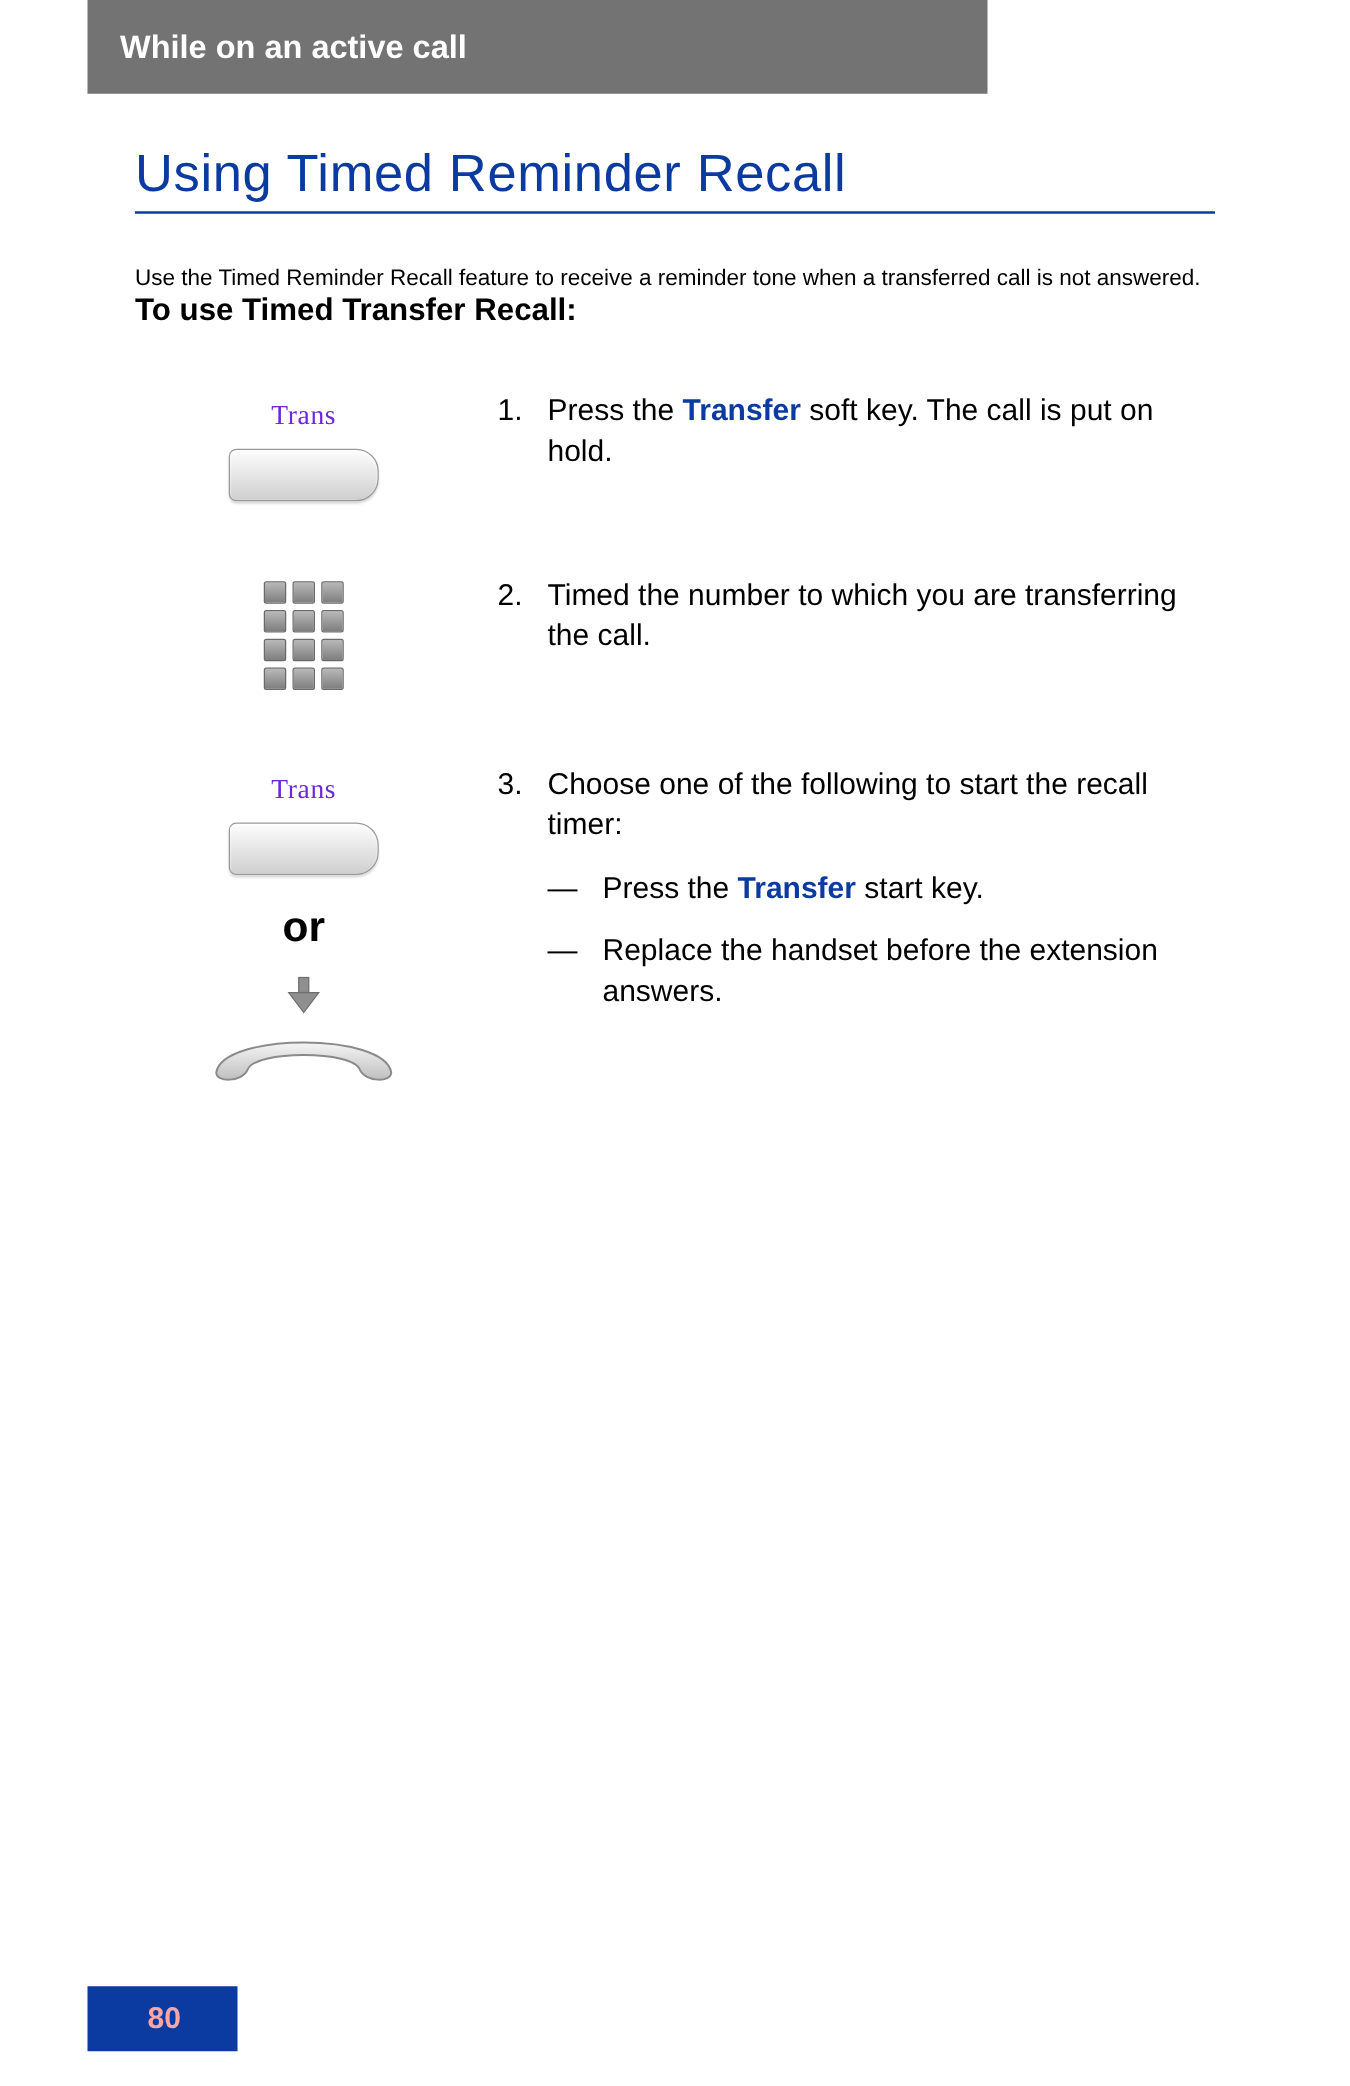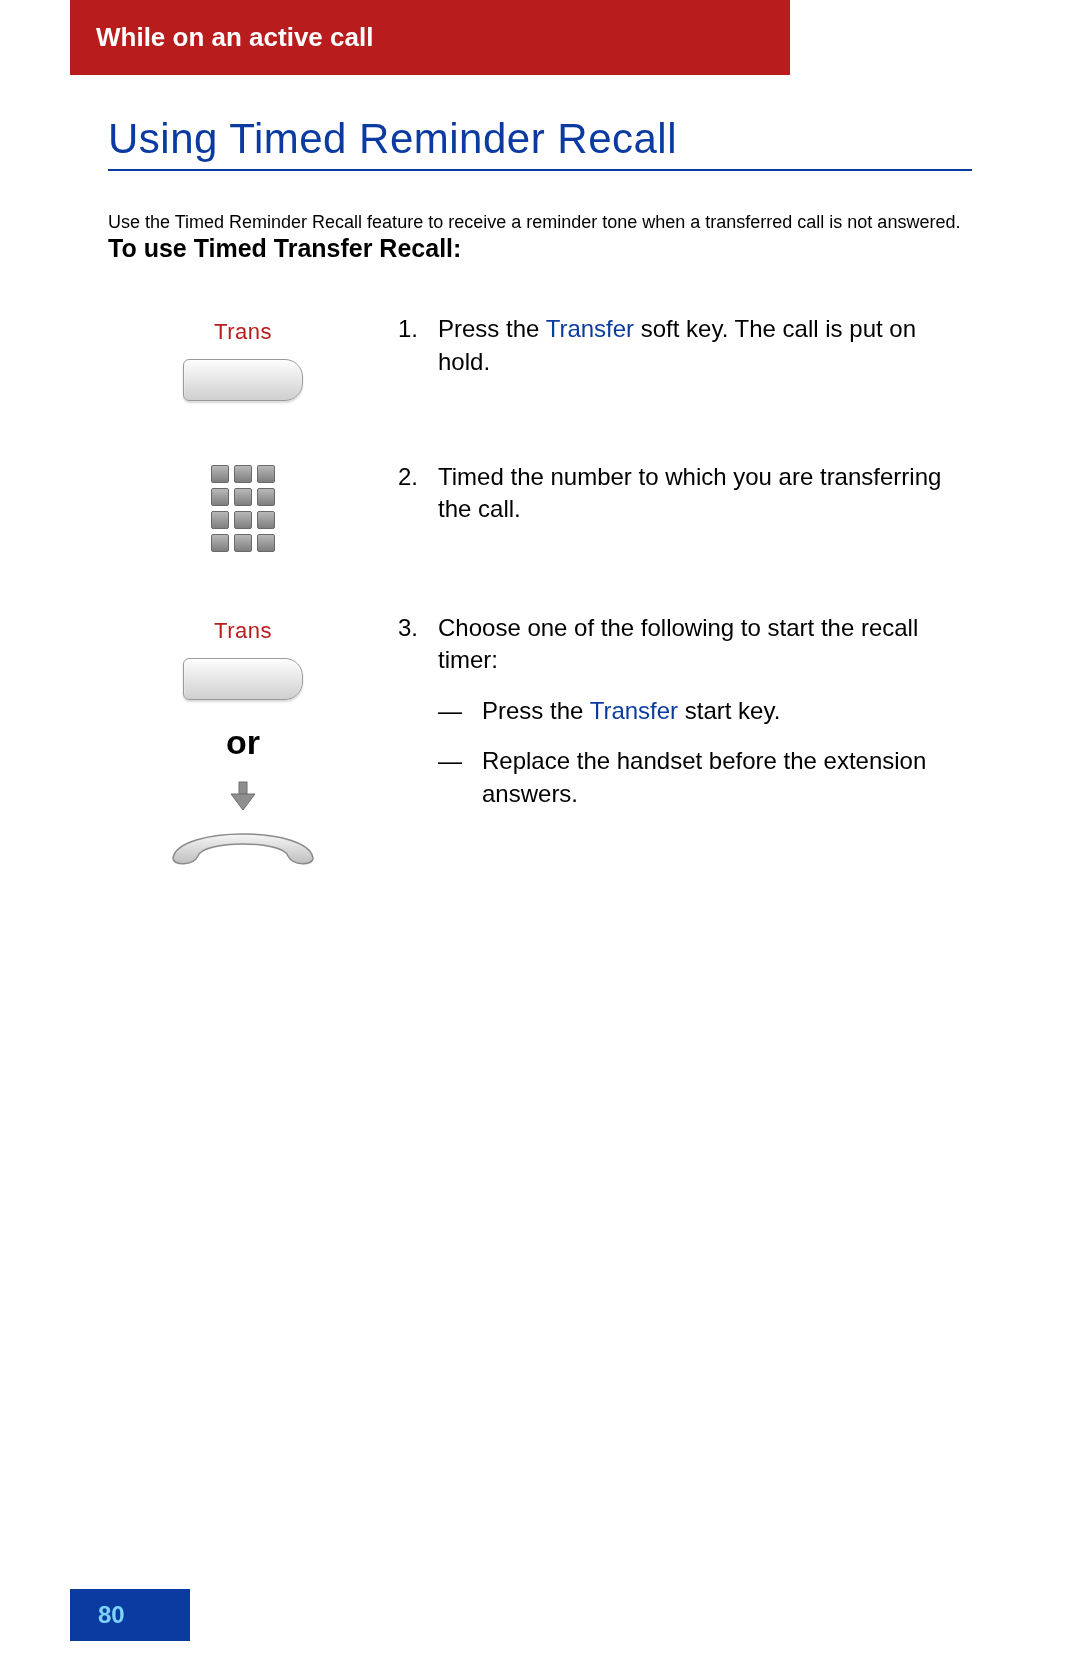--- a/index.html
+++ b/index.html
@@ -5,21 +5,21 @@
   * { box-sizing: border-box; margin: 0; padding: 0; }
   html, body { background: #fff; }
   body {
     width: 1080px;
     height: 1669px;
     font-family: Arial, Helvetica, sans-serif;
     color: #000;
     position: relative;
   }
   .header-bar {
-    background: #b91c1c;
+    background: #737373;
     color: #fff;
     font-weight: 700;
     font-size: 26px;
     padding: 22px 20px 22px 26px;
     margin: 0 0 0 70px;
     width: 720px;
   }
   .content {
     padding: 40px 108px 0 108px;
   }
@@ -57,31 +57,31 @@
     flex-direction: column;
     align-items: center;
     justify-content: flex-start;
     padding-top: 4px;
     gap: 10px;
   }
   .text-cell { padding-right: 10px; }
   .step-line { display: flex; }
   .step-num { width: 40px; flex: 0 0 40px; }
   .step-body { flex: 1; }
-  .blue { color: #0b3ba0; font-weight: 400; }
+  .blue { color: #0b3ba0; font-weight: 700; }
   .sublist { margin-top: 18px; }
   .sub-line { display: flex; margin-bottom: 18px; }
   .dash { width: 44px; flex: 0 0 44px; }
   .note { margin-top: 14px; }
 
   
   .trans-label {
-    font-family: Liberation Sans, sans-serif;
+    font-family: Liberation Serif, serif;
     font-size: 22px;
-    color: #b91c1c;
+    color: #6d28d9;
     margin-bottom: 2px;
     letter-spacing: 0.5px;
   }
   .softkey {
     width: 120px; height: 42px;
     border-radius: 6px 18px 18px 6px;
     background: linear-gradient(to bottom, #fdfdfd, #cfcfcf);
     border: 1px solid #9a9a9a;
     box-shadow: inset 0 1px 2px rgba(255,255,255,0.9), 0 2px 2px rgba(0,0,0,0.15);
   }
@@ -112,24 +112,24 @@
   }
   .down-arrow svg { display: block; }
   .handset svg { display: block; }
 
   
   .footer-bar {
     position: absolute;
     left: 70px;
     bottom: 28px;
     background: #0b3ba0;
-    color: #7dd3fc;
+    color: #fca5a5;
     font-weight: 700;
     font-size: 24px;
-    padding: 12px 22px 12px 28px;
+    padding: 12px 22px 12px 48px;
     width: 120px;
     margin-top: 20px;
   }
 </style>
 </head>
 <body>
 
 <div class="header-bar">
   <span>While on an active call</span>
 </div>

